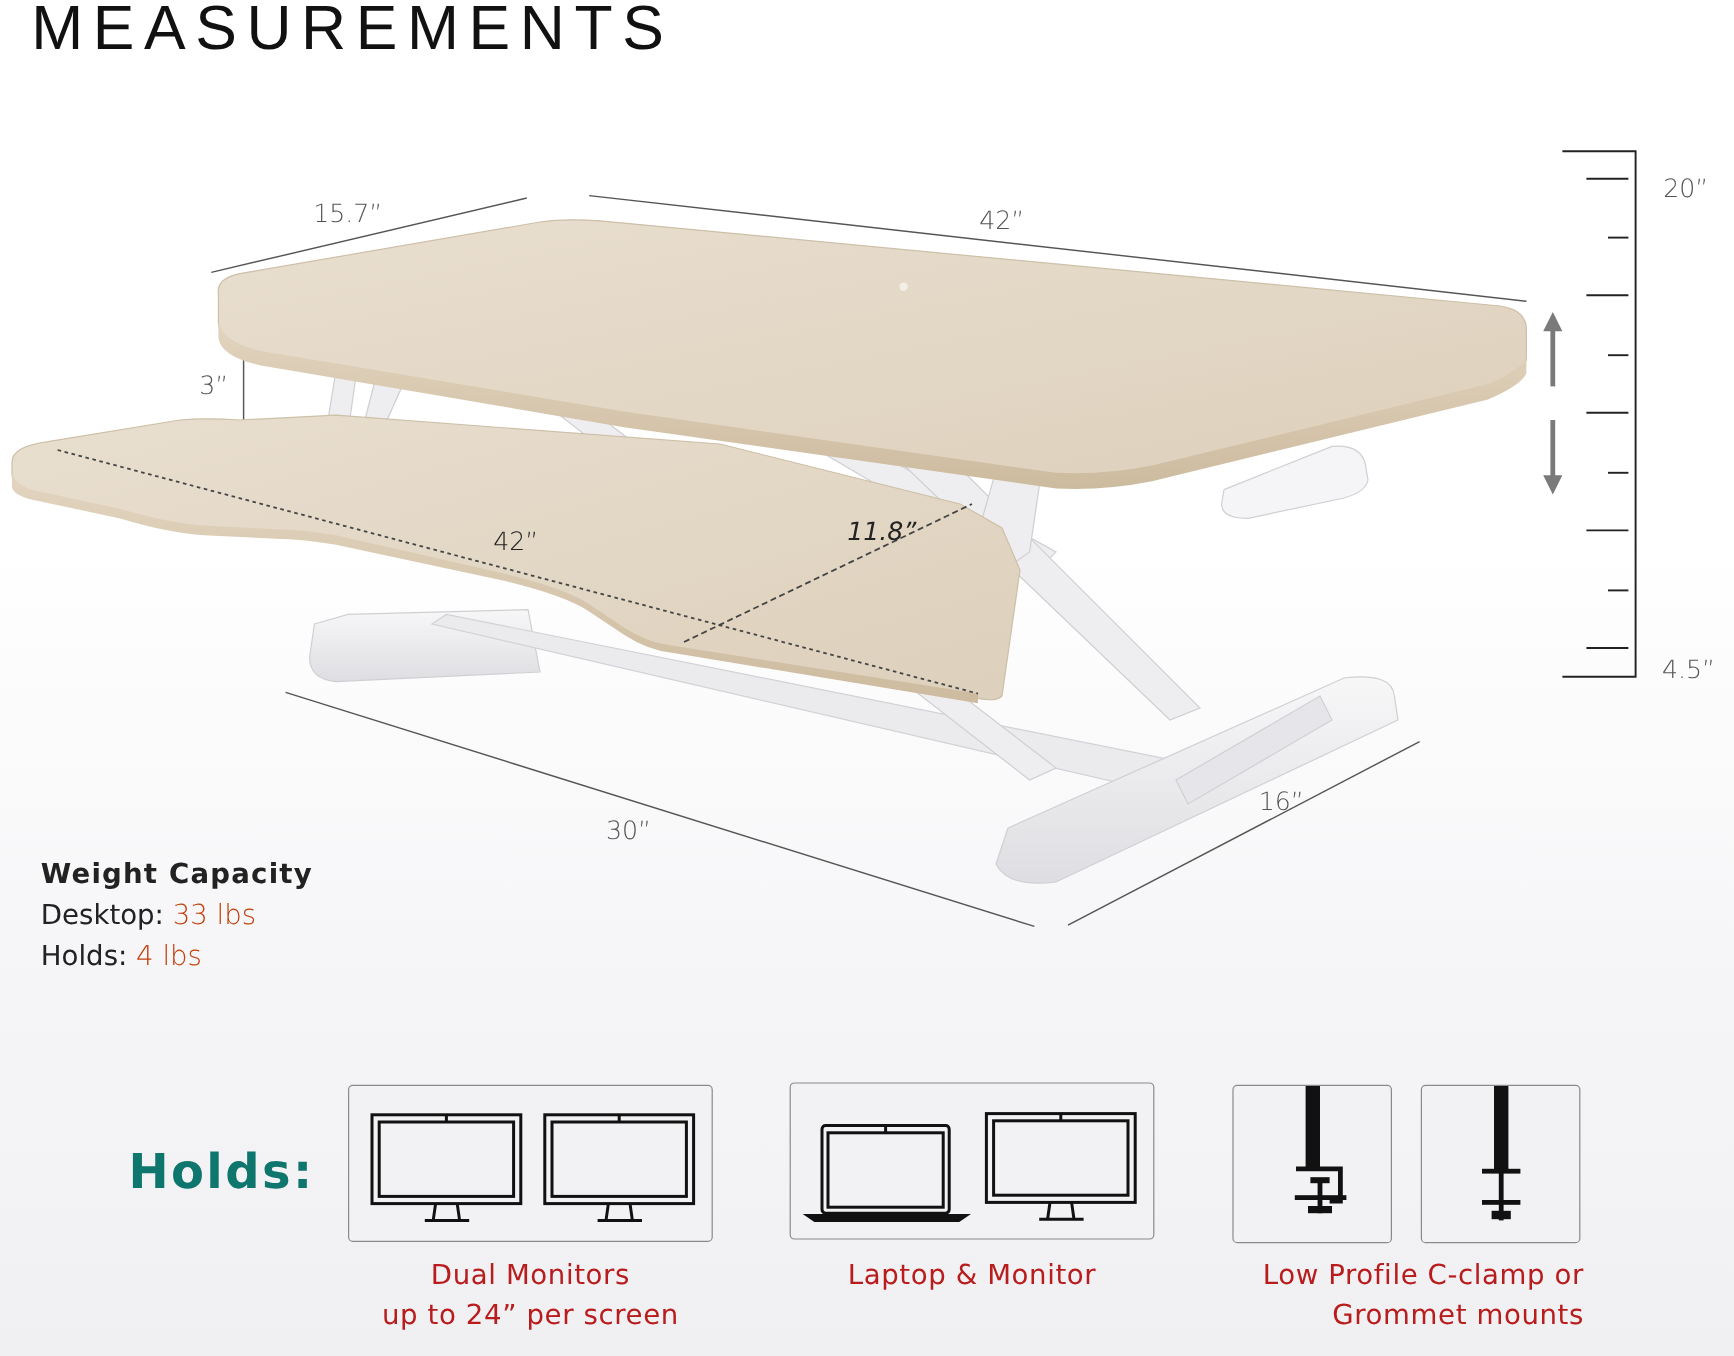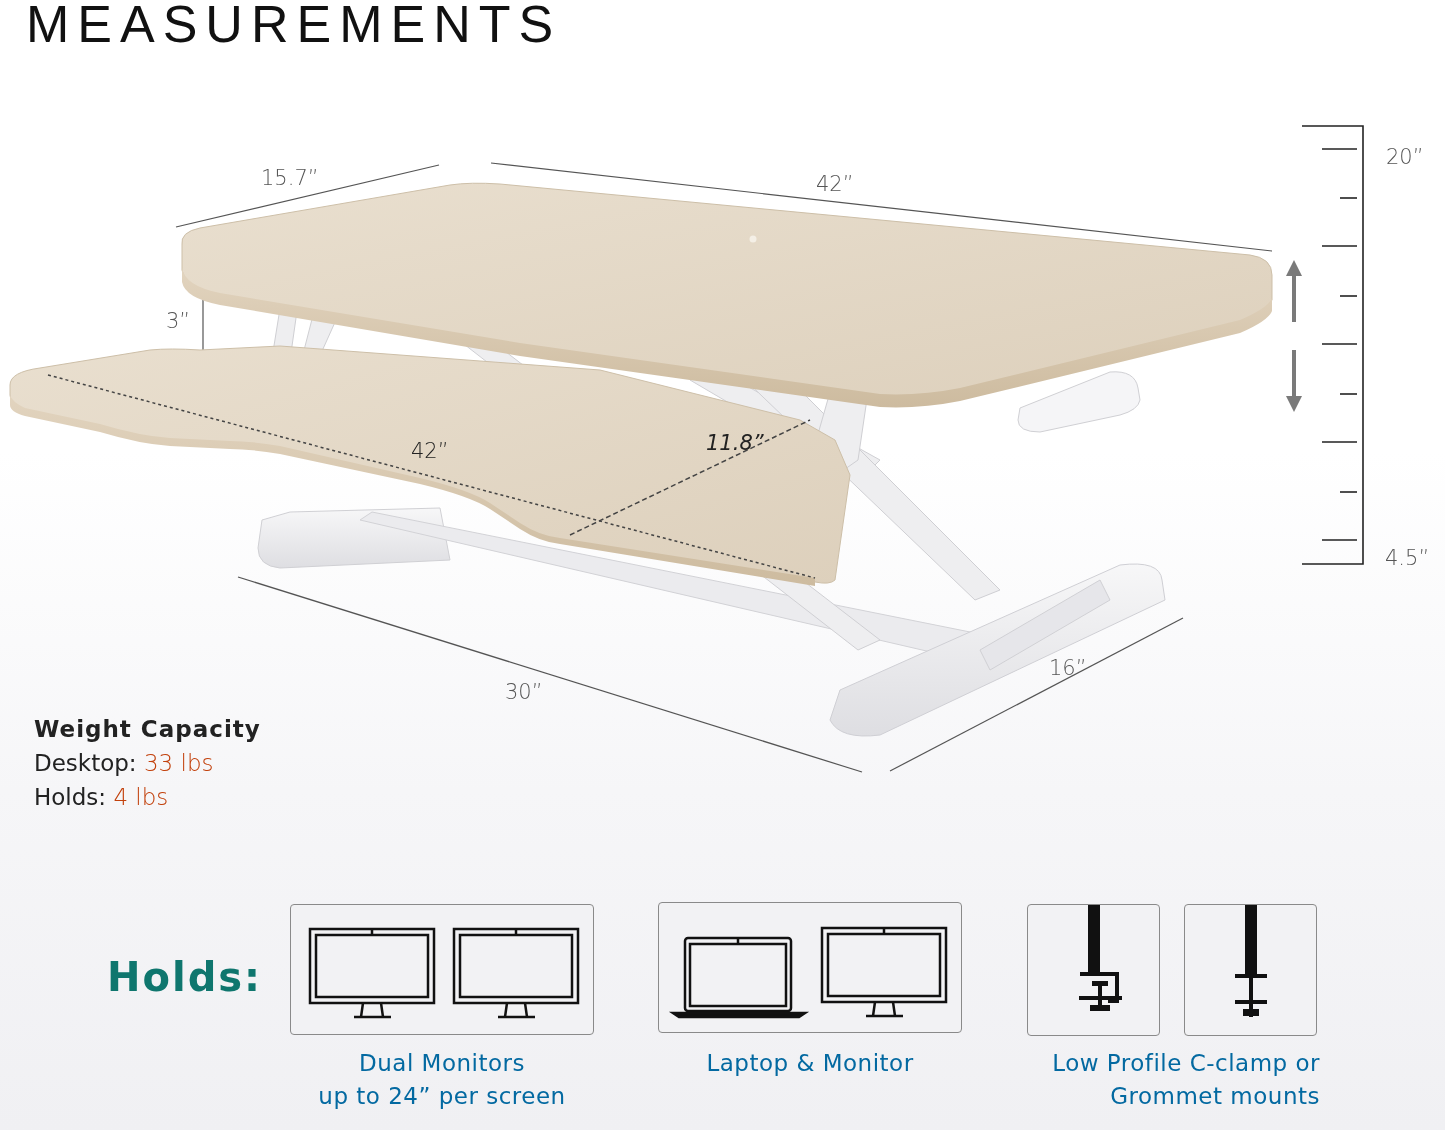--- a/index.html
+++ b/index.html
@@ -33,21 +33,21 @@
   .holds {
     position: absolute; left: 107px; top: 954px;
     font-size: 40px; font-weight: bold; letter-spacing: 2px; color: #0f766e;
   }
   .card {
     position: absolute; border: 1.5px solid #8a8a8a; border-radius: 4px;
     background: #f2f2f4;
   }
   .caption {
     position: absolute; text-align: center; font-size: 23px;
-    line-height: 33px; color: #0369a1; letter-spacing: 0.5px;
+    line-height: 33px; color: #b91c1c; letter-spacing: 0.5px;
   }
 </style>
 </head>
 <body>
 
 <div class="title">MEASUREMENTS</div>
 
 <svg class="art" width="1445" height="900" viewBox="0 0 1445 900">
   <defs>
     <linearGradient id="woodTop" x1="0" y1="0" x2="1" y2="1">

